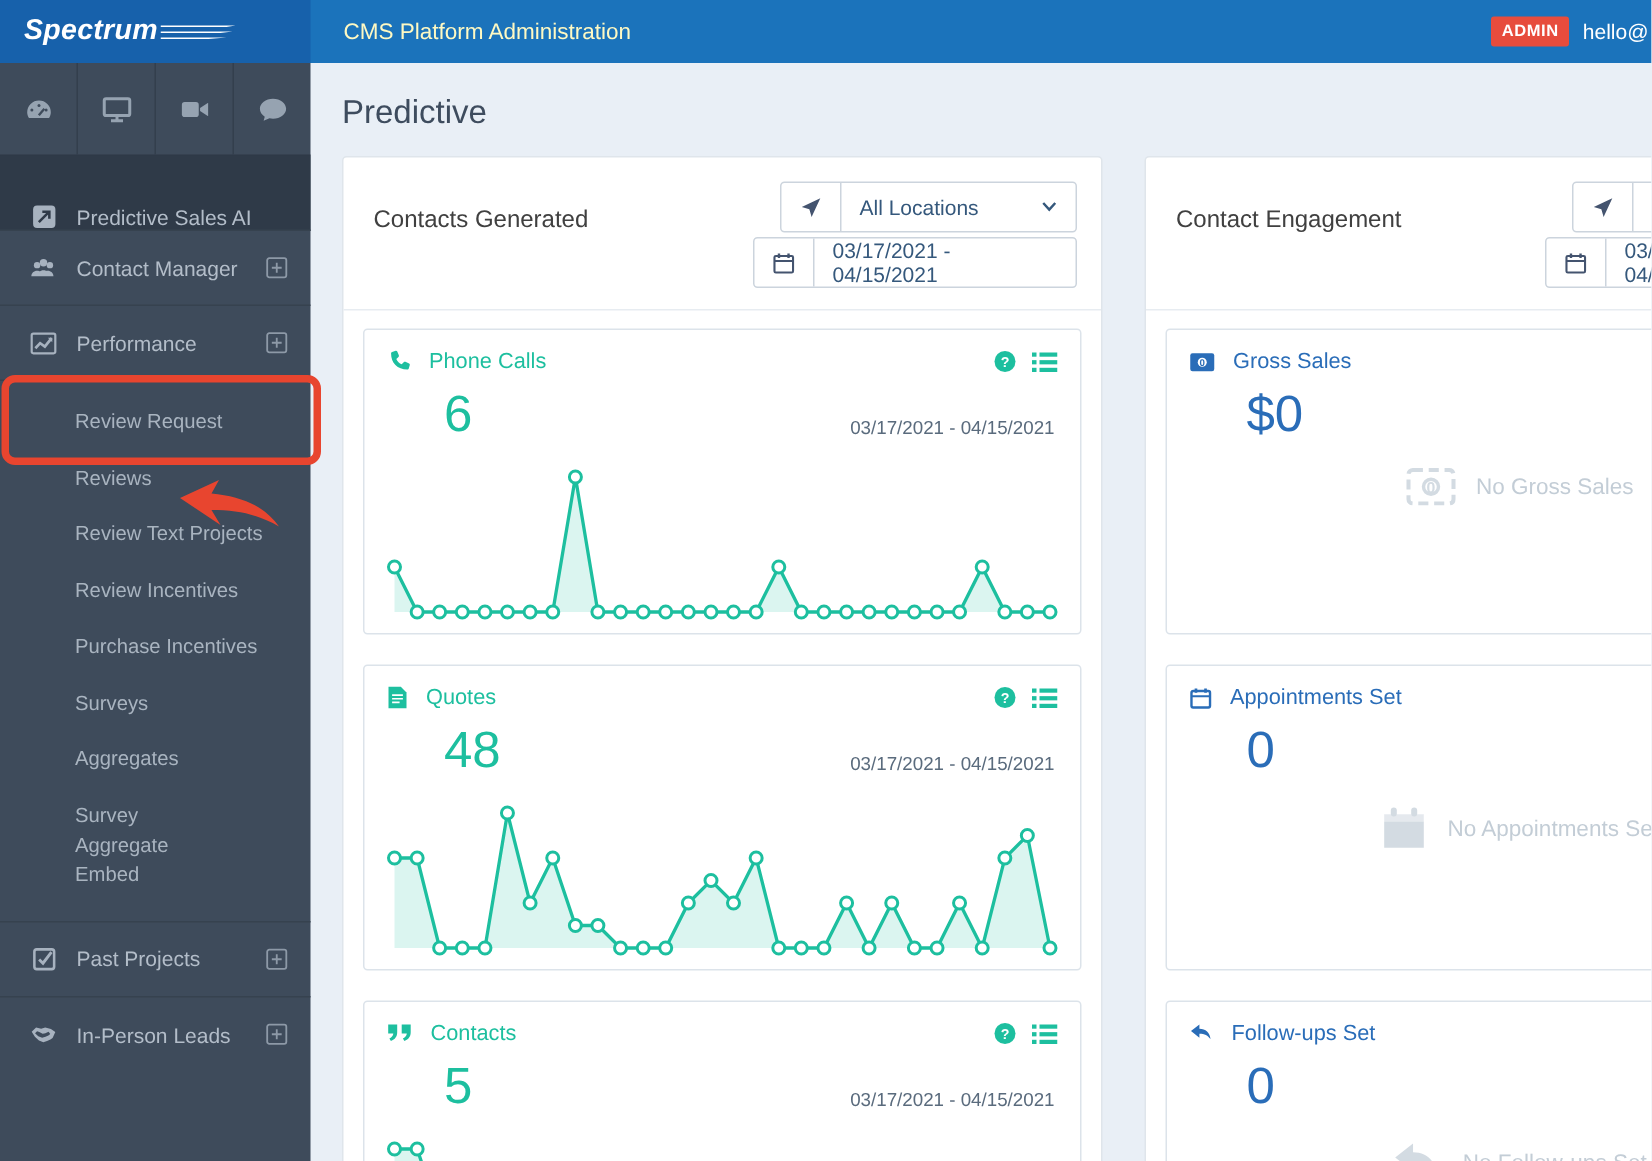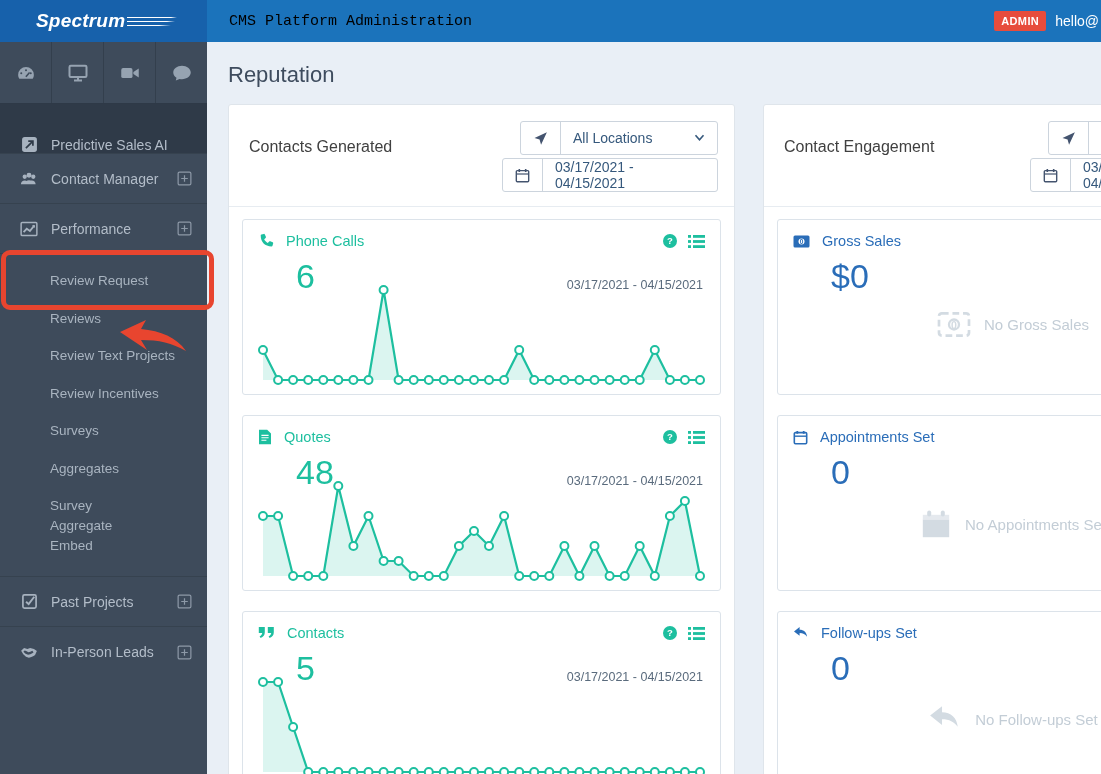--- a/index.html
+++ b/index.html
@@ -2,24 +2,24 @@
 <html><head>
 <meta charset="utf-8">
 <style>
   * { margin:0; padding:0; box-sizing:border-box; }
   html,body { width:1101px; height:774px; overflow:hidden; }
   body { font-family:"Liberation Sans", sans-serif; background:#e9eff6; position:relative; }
   svg { display:block; }
 
   
   .topbar { position:absolute; top:0; left:0; width:1101px; height:42px; background:#1b73bb; display:flex; align-items:stretch; z-index:10; }
-  .logo-area { width:207px; background:#1761ab; display:flex; align-items:center; padding-left:36px; flex:none; }
+  .logo-area { width:207px; background:#1761ab; display:flex; align-items:center; padding-left:16px; flex:none; }
   .logo-text { color:#fff; font-size:19px; font-weight:bold; font-style:italic; letter-spacing:.2px; }
   .logo-stripes { margin-left:2px; margin-top:2px; }
-  .topbar-title { color:#000000; font-size:15px; display:flex; align-items:center; padding-left:22px; flex:1;font-family:Liberation Mono, monospace; }
+  .topbar-title { color:#fef9c3; font-size:15px; display:flex; align-items:center; padding-left:22px; flex:1; }
   .topbar-right { display:flex; align-items:center; gap:9px; padding-right:2px; }
   .admin-badge { background:#e74c3c; color:#fff; font-size:11px; font-weight:bold; padding:4px 7px; border-radius:2px; letter-spacing:.4px; }
   .user-email { color:#fff; font-size:14px; white-space:nowrap; }
 
   
   .sidebar { position:absolute; top:42px; left:0; width:207px; height:732px; background:#3e4b5b; z-index:5; }
   .icon-strip { height:62px; display:flex; border-bottom:1px solid #2e3947; }
   .icon-tab { flex:1; display:flex; align-items:center; justify-content:center; color:#96a3b1; border-right:1px solid #333f4d; cursor:pointer; }
   .icon-tab:last-child { border-right:none; }
   .nav-item { height:50px; display:flex; align-items:center; padding:0 15px 0 20px; color:#b3bdc9; font-size:14px; border-bottom:1px solid #36424f; cursor:pointer; }
@@ -47,21 +47,21 @@
   .panel-title { font-size:16px; color:#404040; padding-top:17px; }
   .controls { display:flex; flex-direction:column; align-items:flex-end; gap:3px; }
   .input-group { display:flex; align-items:stretch; border:1px solid #ccd4dd; border-radius:3px; background:#fff; height:34px; }
   .ig-icon { width:40px; display:flex; align-items:center; justify-content:center; color:#44546f; border-right:1px solid #ccd4dd; }
   .ig-value { display:flex; align-items:center; padding:0 12px; font-size:14px; color:#35587c; }
   .loc-value { width:156px; justify-content:space-between; cursor:pointer; }
   .date-value { width:174px; cursor:pointer; }
   .panel-divider { border-top:1px solid #e7ecf1; }
   .panel-body { padding:12px 13px 20px; }
 
-  .metric-card { border:1px solid #dce3ea; border-radius:3px; height:176px; position:relative; padding:13px 15px; margin-bottom:20px; background:#fff; }
+  .metric-card { border:1px solid #dce3ea; border-radius:3px; height:204px; position:relative; padding:13px 15px; margin-bottom:20px; background:#fff; }
   .metric-head { display:flex; align-items:center; }
   .metric-icon { margin-right:12px; flex:none; }
   .metric-title { font-size:14.5px; }
   .metric-actions { margin-left:auto; display:flex; gap:10px; align-items:center; }
   .metric-value { font-size:34px; margin:8px 0 0 38px; }
   .metric-date { position:absolute; right:17px; top:58px; font-size:12.5px; color:#5a6b7d; }
   .teal { color:#1dbf9f; }
   .blue { color:#2a6db8; }
   .sparkline { position:absolute; left:12px; right:12px; bottom:6px; height:106px; }
   .empty-state { position:absolute; top:92px; left:0; right:0; display:flex; justify-content:center; align-items:center; gap:13px; color:#c3cdd6; font-size:15px; }
@@ -158,20 +158,21 @@
         </svg>
     </span>
   </div>
 
 
   <div class="submenu">
     <div class="submenu-item">Review Request</div>
     <div class="submenu-item">Reviews</div>
     <div class="submenu-item">Review Text Projects</div>
     <div class="submenu-item">Review Incentives</div>
+    <div class="submenu-item">Purchase Incentives</div>
     <div class="submenu-item">Surveys</div>
     <div class="submenu-item">Aggregates</div>
     <div class="submenu-item" style="width:170px;">Survey Aggregate Embed</div>
   </div>
 
   <div class="nav-item">
     <span class="nav-icon">
       <svg width="17" height="17" viewBox="0 0 16 16">
           <rect x="1.8" y="1.8" width="12.4" height="12.4" rx="1.5" fill="none" stroke="currentColor" stroke-width="1.6"></rect>
           <polyline points="4.8,8.2 7.2,10.5 12.5,3.5" fill="none" stroke="currentColor" stroke-width="1.8"></polyline>
@@ -196,21 +197,21 @@
     <span class="expand-icon">
       <svg width="15" height="15" viewBox="0 0 16 16">
           <rect x="1.2" y="1.2" width="13.6" height="13.6" rx="1.5" fill="none" stroke="currentColor" stroke-width="1.3"></rect>
           <path d="M4.5 8h7M8 4.5v7" stroke="currentColor" stroke-width="1.3"></path>
         </svg>
     </span>
   </div>
 </div>
 
 <div class="main">
-  <div class="page-heading">Reputation</div>
+  <div class="page-heading">Predictive</div>
 
   <div class="panels">
 
     <div class="panel panel-1">
       <div class="panel-header">
         <div class="panel-title">Contacts Generated</div>
         <div class="controls">
           <div class="input-group">
             <span class="ig-icon">
               <svg width="15" height="15" viewBox="0 0 16 16">

